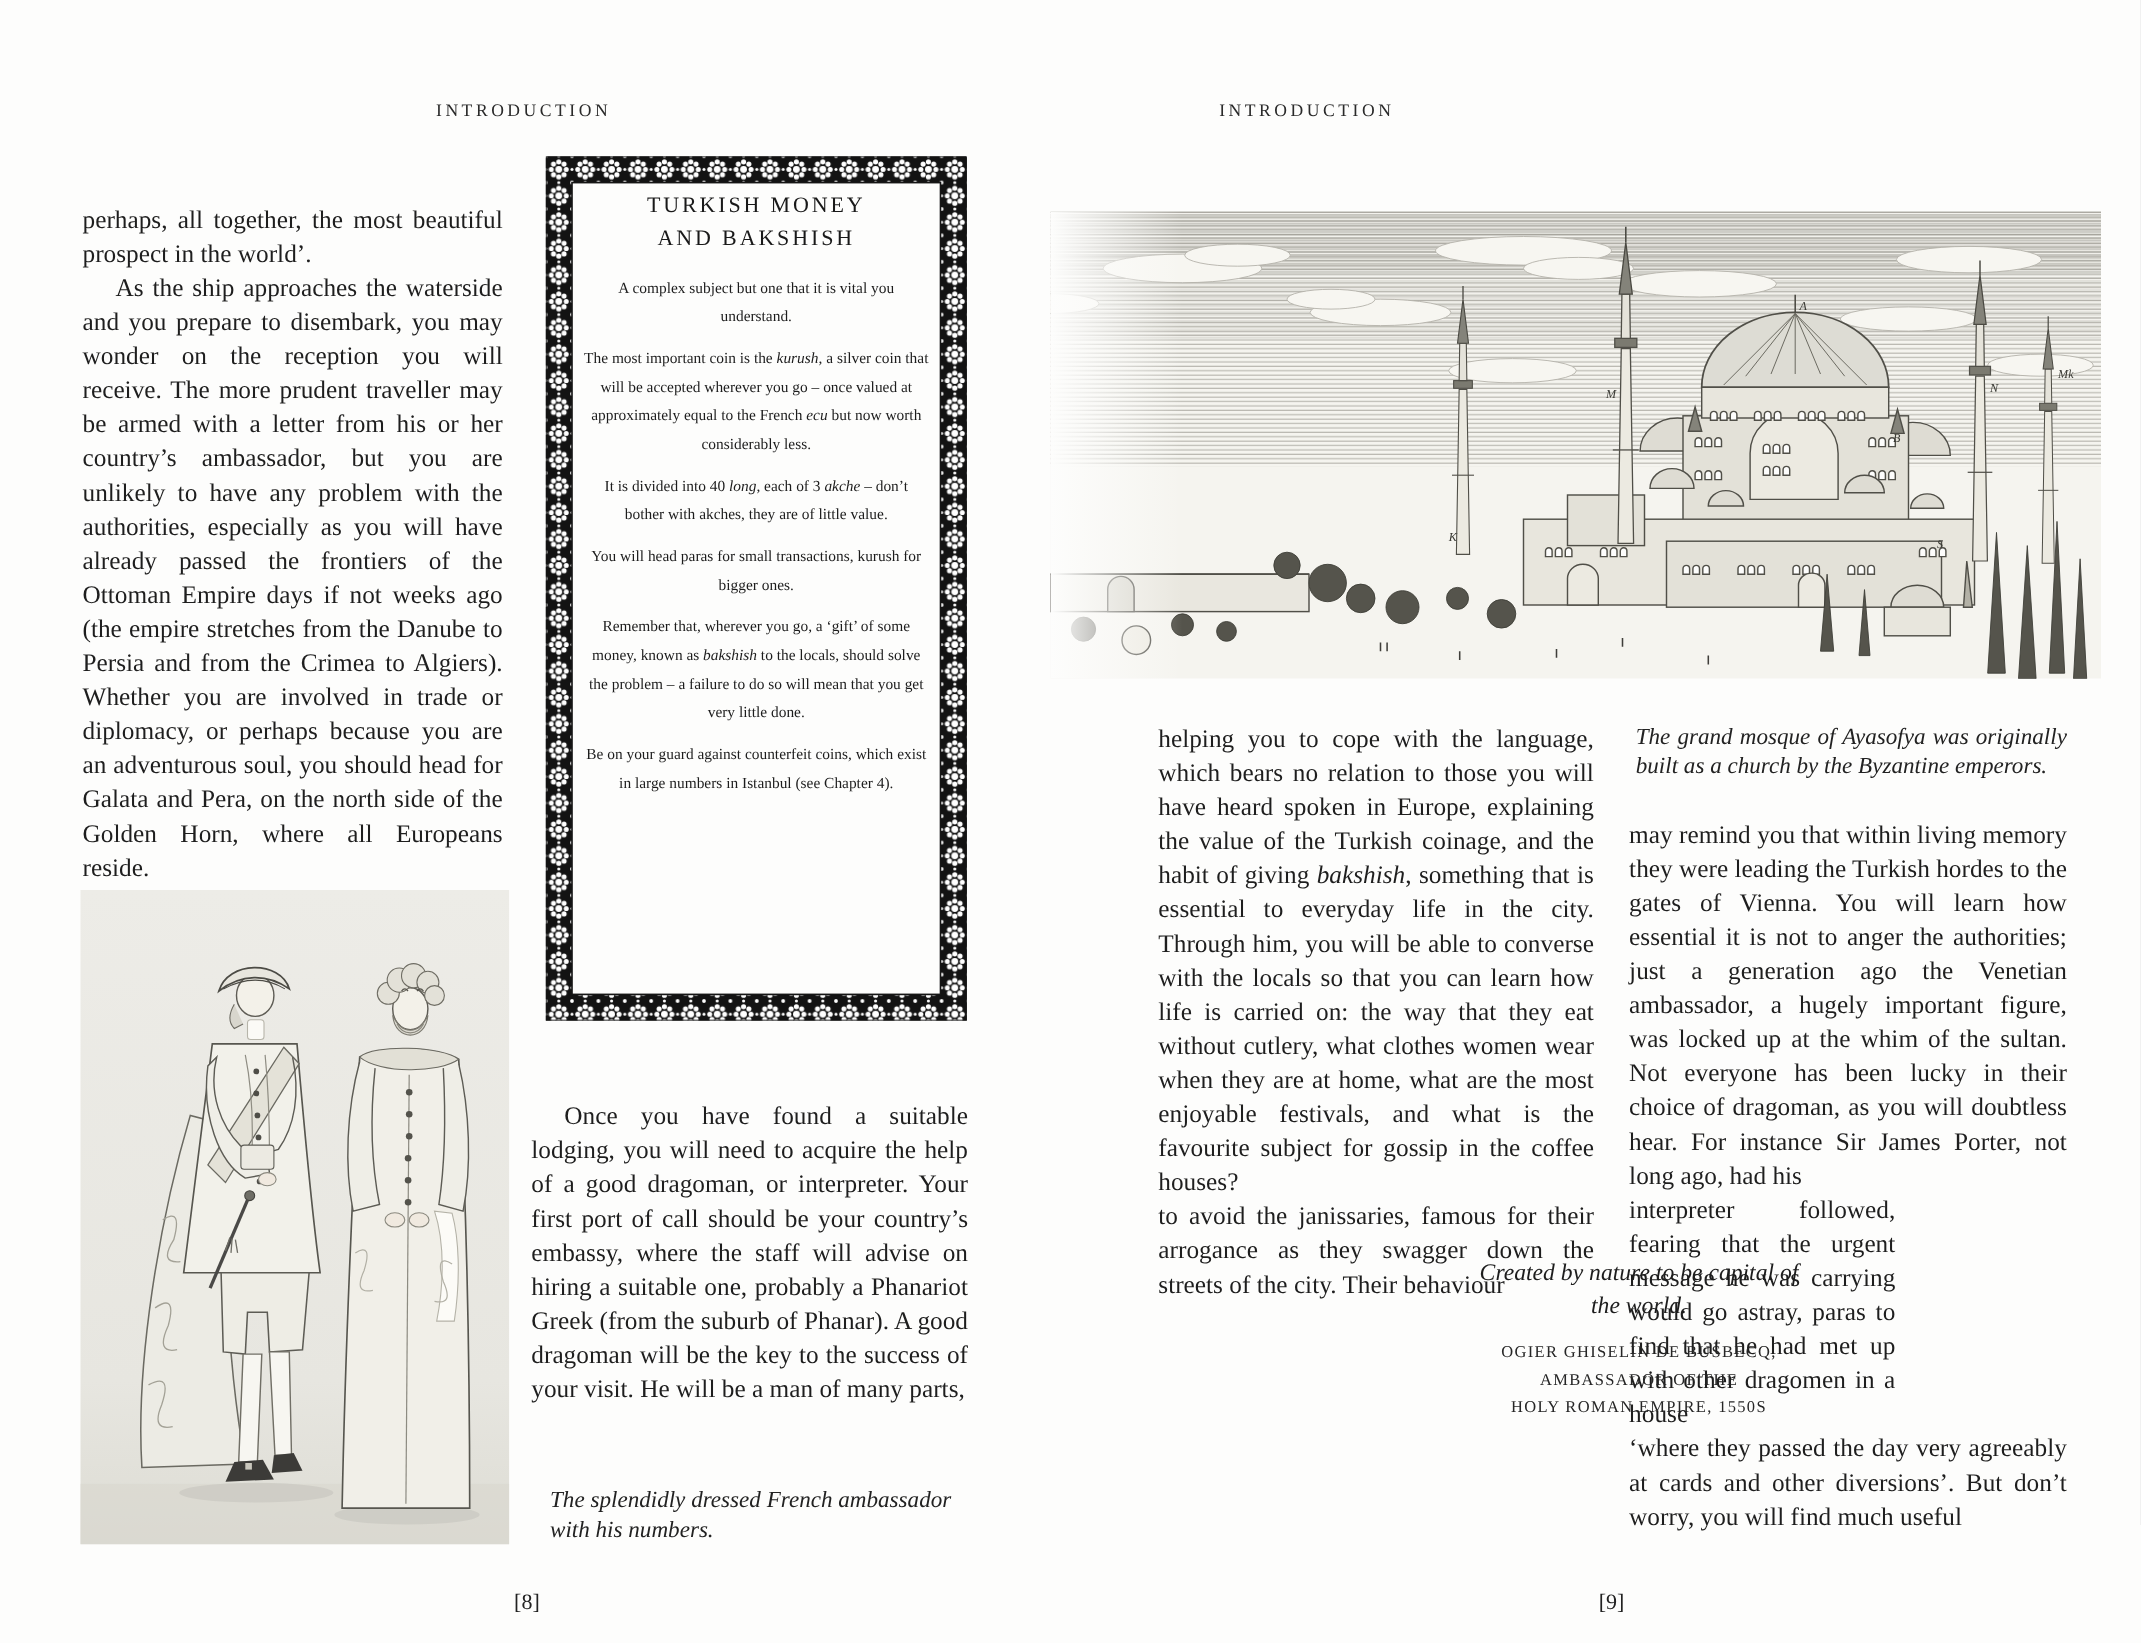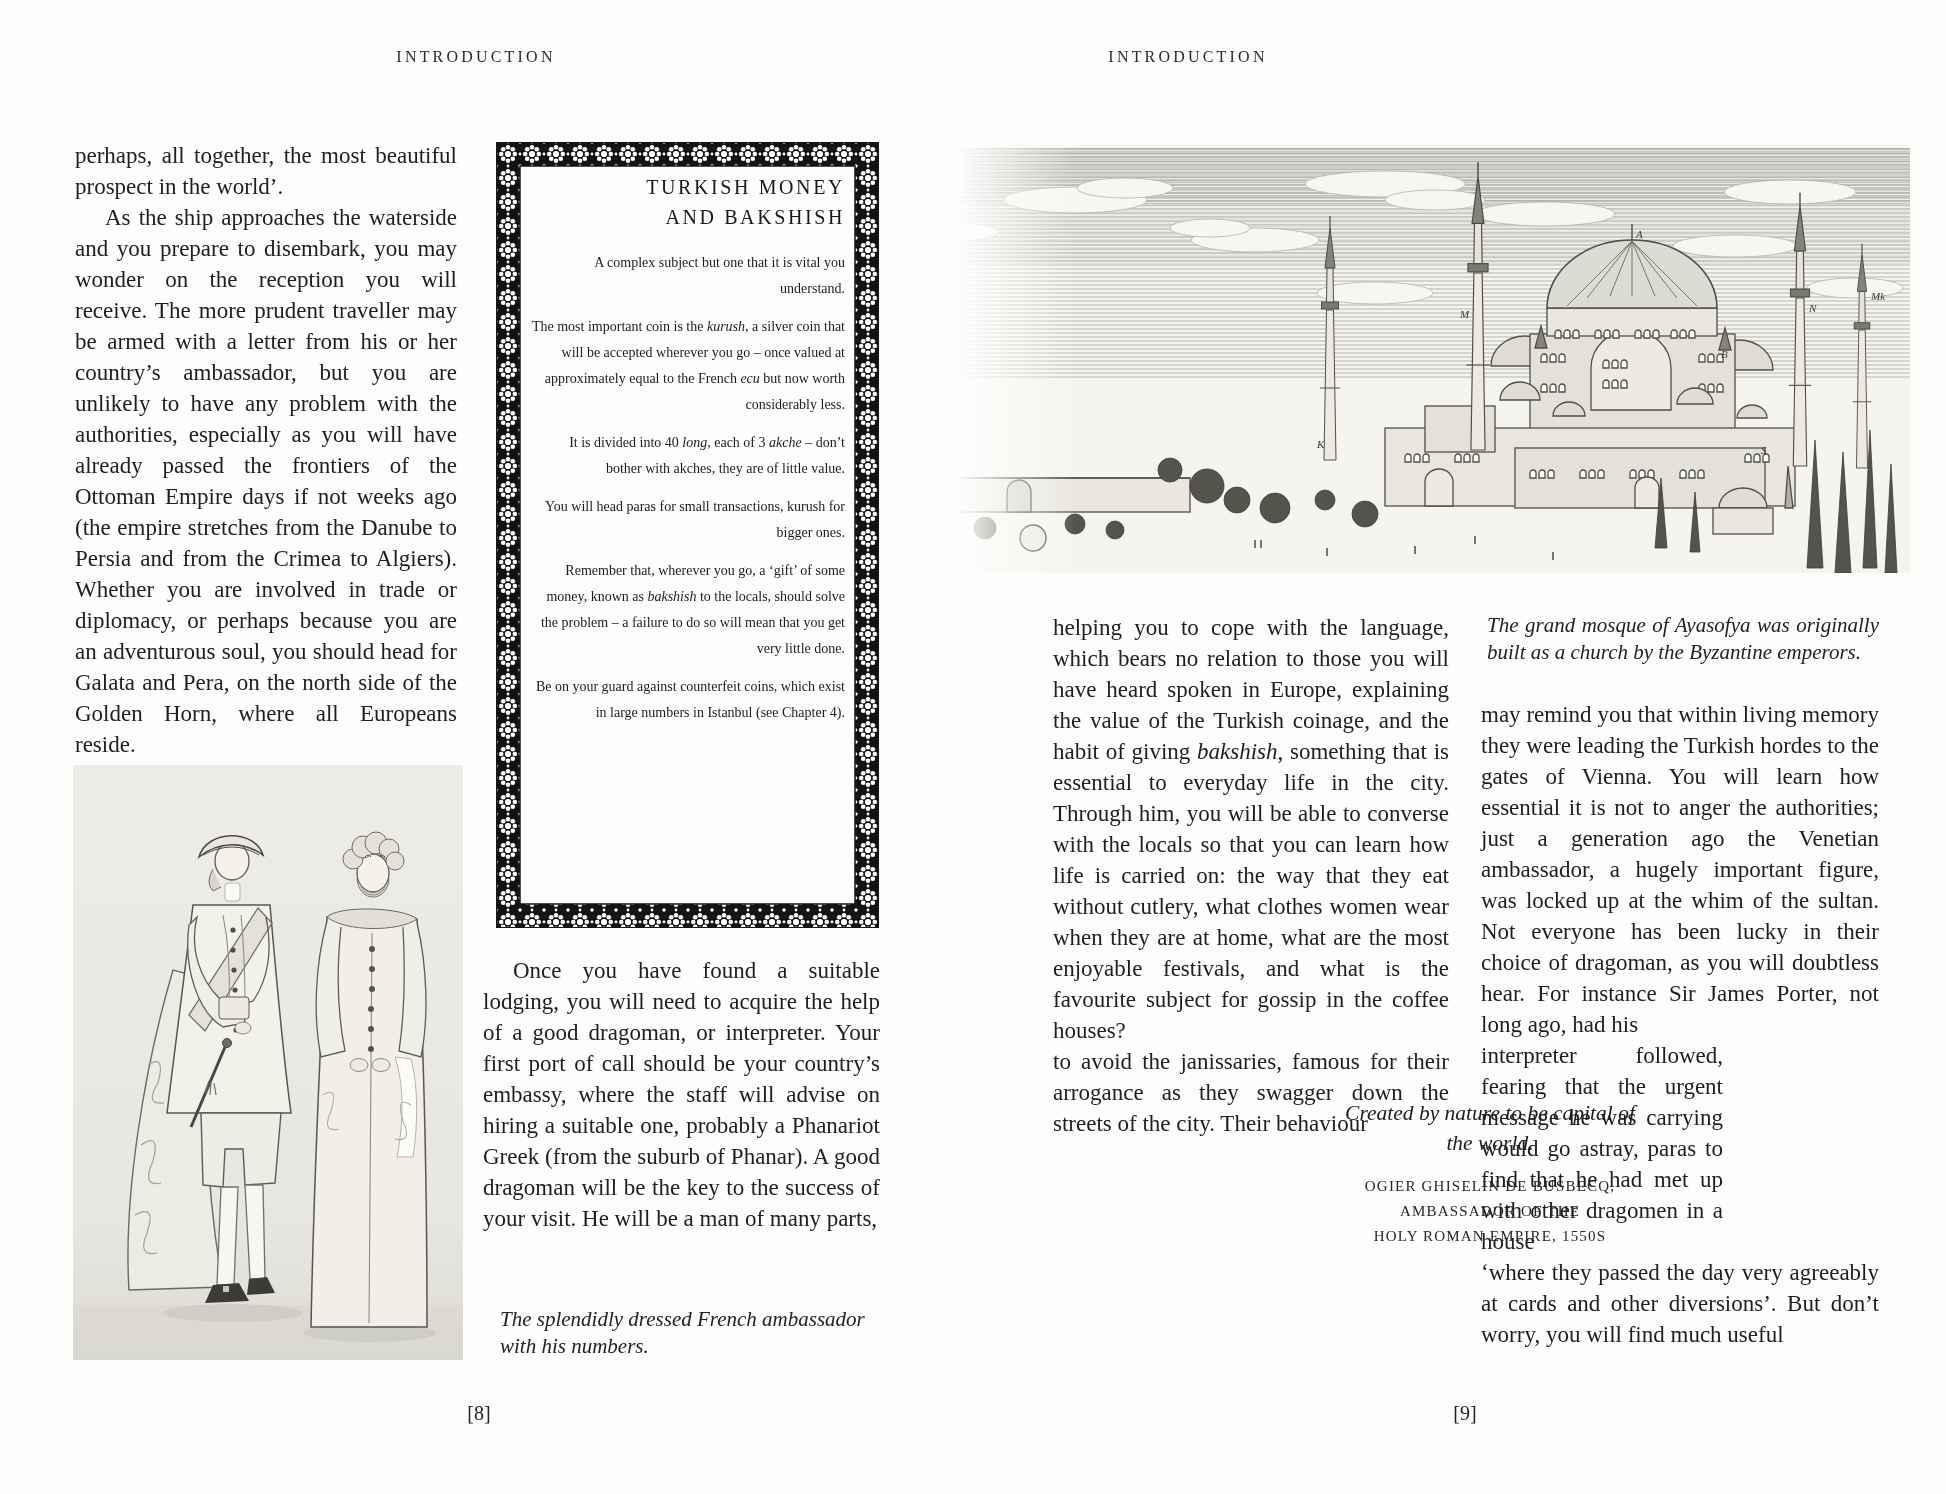--- a/index.html
+++ b/index.html
@@ -1,28 +1,28 @@
 <!DOCTYPE html>
 <html><head>
 <meta charset="utf-8">
 <style>
   html,body{margin:0;padding:0;background:#e8e8e8;}
   #spread{position:relative;width:1946px;height:1494px;background:#fdfdfc;overflow:hidden;
           font-family:"Liberation Serif",serif;color:#1e1e1e;}
-  .abs{position:absolute;}
+  .abs{position:absolute;margin-top:44px;}
   .running-head{font-size:16px;letter-spacing:3.2px;color:#2a2a2a;text-align:center;}
   .body-text{font-size:23px;line-height:31px;text-align:justify;}
   .body-text p{margin:0;}
   .indent{text-indent:30px;}
   .caption{font-size:21px;line-height:27px;font-style:italic;color:#222;}
   .folio{font-size:20px;text-align:center;color:#222;}
   
   .money-box{position:absolute;left:496px;top:142px;width:383px;height:786px;}
   .money-box svg.frame{position:absolute;left:0;top:0;}
-  .box-content{position:absolute;left:34px;top:30px;width:315px;text-align:right;}
+  .box-content{position:absolute;left:34px;top:30px;width:315px;text-align:center;}
   .box-title{font-size:20px;letter-spacing:2.6px;line-height:30px;color:#191919;margin-bottom:18px;}
   .box-content p{font-size:14px;line-height:26px;margin:0 0 12px 0;color:#1c1c1c;}
   
   .pullquote{width:320px;text-align:center;}
   .pullquote .q{font-style:italic;font-size:21.5px;line-height:30px;color:#1d1d1d;margin-bottom:16px;}
   .pullquote .attr{font-size:15px;line-height:25px;letter-spacing:1.2px;color:#262626;}
   .narrow-l{width:254px;}
   .narrow-r{width:242px;margin-left:auto;}
   .cap-gap{margin-bottom:33px;}
   svg{display:block;}

